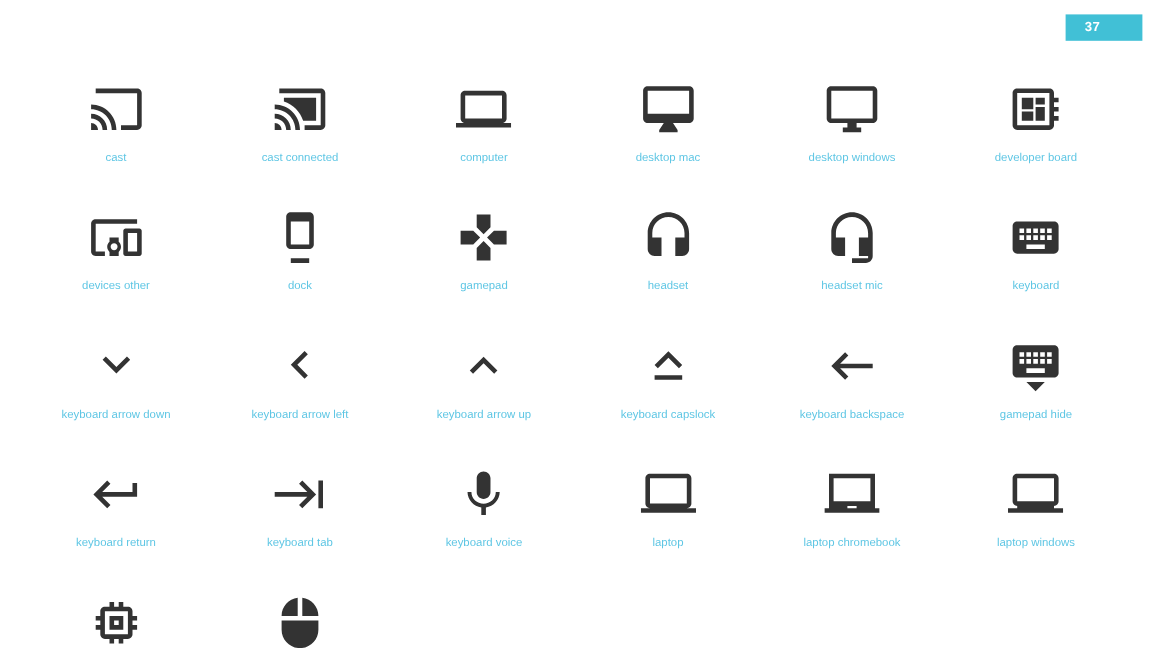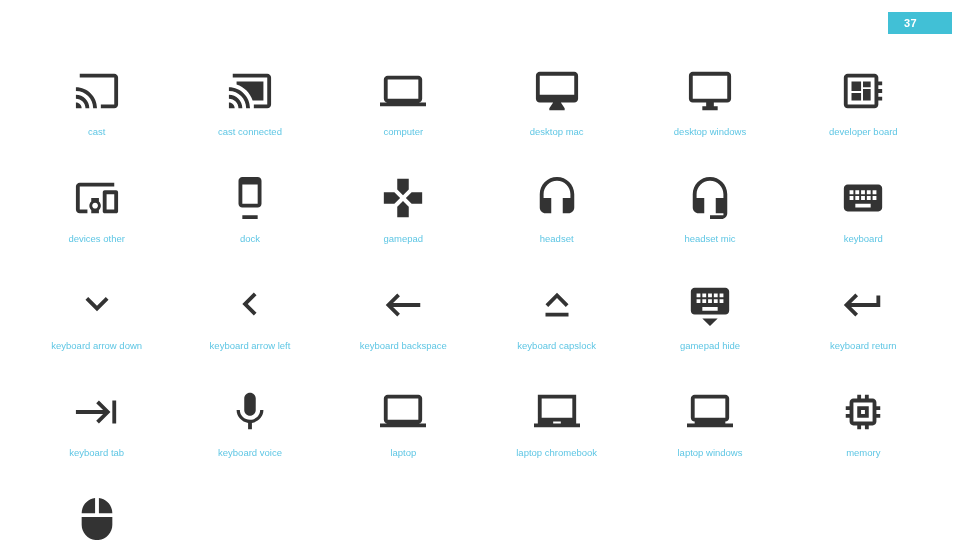--- a/index.html
+++ b/index.html
@@ -180,32 +180,40 @@
       <div class="glyph">
         <svg width="46" height="46" viewBox="0 0 24 24" fill="#333333">
           <path d="M15.41 16.09l-4.58-4.59 4.58-4.59L14 5.5l-6 6 6 6z"></path>
         </svg>
       </div>
       <div class="caption">keyboard arrow left</div>
     </div>
     <div class="cell">
       <div class="glyph">
         <svg width="46" height="46" viewBox="0 0 24 24" fill="#333333">
+          <path d="M7.41 15.41L12 10.83l4.59 4.58L18 14l-6-6-6 6z"></path>
+        </svg>
+      </div>
+      <div class="caption">keyboard arrow up</div>
+    </div>
+    <div class="cell">
+      <div class="glyph">
+        <svg width="46" height="46" viewBox="0 0 24 24" fill="#333333">
+          <path d="M12 8.41L16.59 13 18 11.59l-6-6-6 6L7.41 13 12 8.41zM6 18h12v-2H6v2z"></path>
+        </svg>
+      </div>
+      <div class="caption">keyboard capslock</div>
+    </div>
+    <div class="cell">
+      <div class="glyph">
+        <svg width="46" height="46" viewBox="0 0 24 24" fill="#333333">
           <path d="M21 11H6.83l3.58-3.59L9 6l-6 6 6 6 1.41-1.41L6.83 13H21z"></path>
         </svg>
       </div>
       <div class="caption">keyboard backspace</div>
-    </div>
-    <div class="cell">
-      <div class="glyph">
-        <svg width="46" height="46" viewBox="0 0 24 24" fill="#333333">
-          <path d="M12 8.41L16.59 13 18 11.59l-6-6-6 6L7.41 13 12 8.41zM6 18h12v-2H6v2z"></path>
-        </svg>
-      </div>
-      <div class="caption">keyboard capslock</div>
     </div>
     <div class="cell">
       <div class="glyph">
         <svg width="46" height="46" viewBox="0 0 24 24" fill="#333333">
           <path d="M20 3H4c-1.1 0-1.99.9-1.99 2L2 15c0 1.1.9 2 2 2h16c1.1 0 2-.9 2-2V5c0-1.1-.9-2-2-2zm-9 3h2v2h-2V6zm0 3h2v2h-2V9zM8 6h2v2H8V6zm0 3h2v2H8V9zm-1 2H5V9h2v2zm0-3H5V6h2v2zm9 7H8v-2h8v2zm0-4h-2V9h2v2zm0-3h-2V6h2v2zm3 3h-2V9h2v2zm0-3h-2V6h2v2zm-7 15l4-4H8l4 4z"></path>
         </svg>
       </div>
       <div class="caption">gamepad hide</div>
     </div>
     <div class="cell">

